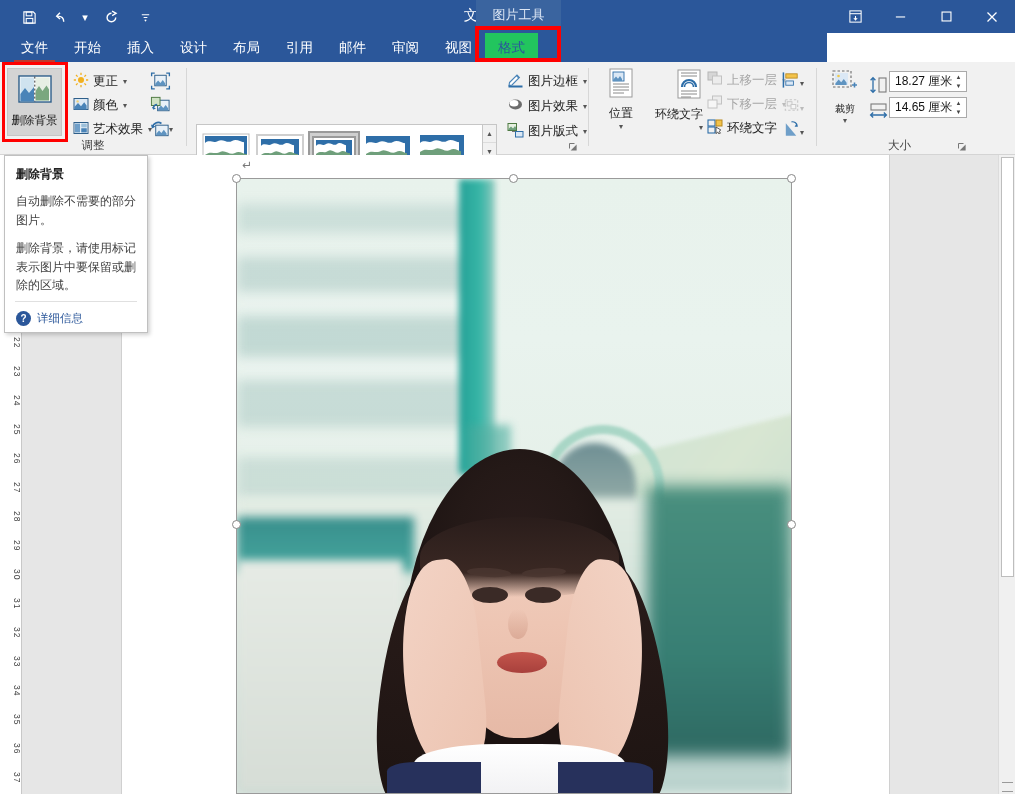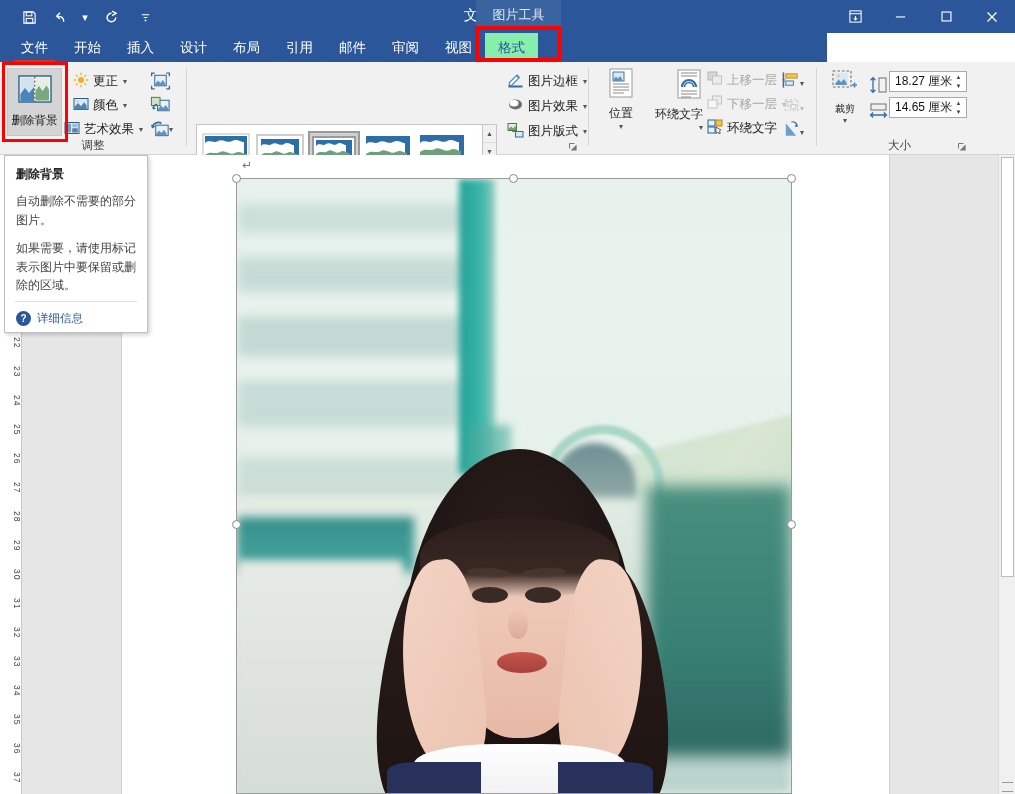--- a/index.html
+++ b/index.html
@@ -46,21 +46,21 @@
   .tabs{ position:absolute; left:8px; top:0; height:29px; display:flex; }
   .tab{
     height:29px; padding:0 13px; display:flex; align-items:center; justify-content:center;
     color:#fff; font-size:13.5px; position:relative; white-space:nowrap;
   }
   .tab.file{ color:#fff; }
   .tab.file::after{
     content:""; position:absolute; left:6px; right:6px; bottom:0; height:2.5px; background:#c0392b;
   }
   .tab.active{
-    background:#86efac; color:#2b579a;
+    background:#22c55e; color:#2b579a;
   }
   .ctx-highlight{
     position:absolute; left:475px; top:26px; width:86px; height:36px;
     border:4px solid #f00; pointer-events:none; z-index:40;
   }
   .tellme{
     position:absolute; left:575px; top:33px; height:29px; display:flex; align-items:center;
     color:#c9d6e9; font-size:12.5px; gap:5px;
   }
   .bulb{ font-size:13px; color:#d6e0ef; }
@@ -428,21 +428,21 @@
           <svg width="16" height="16" viewBox="0 0 16 16">
               <rect x="1" y="2.5" width="14" height="11" fill="#dce9f5" stroke="#2e5f8a" stroke-width="1"></rect>
               <path d="M1.4 11 5 7l3 3.2 3.2-4 2.4 3.4v3.9H1.4z" fill="#4a84b8"></path>
               <circle cx="4.6" cy="5.4" r="1.2" fill="#f0d27a"></circle>
             </svg>
         </span>
         <span class="cap">颜色</span>
         <span class="arrow-d">▾</span>
       </div>
 
-      <div class="rowbtn" style="left:61px; top:56px;">
+      <div class="rowbtn" style="left:70px; top:56px;">
         <span>
           <svg width="16" height="16" viewBox="0 0 16 16">
               <rect x="1" y="2.5" width="14" height="11" fill="#fff" stroke="#2e5f8a" stroke-width="1"></rect>
               <rect x="2" y="3.5" width="5.2" height="9" fill="#6f9fc9"></rect>
               <rect x="8.2" y="3.5" width="5.6" height="4" fill="#9bbfda"></rect>
               <rect x="8.2" y="8.2" width="5.6" height="4.3" fill="#4a84b8"></rect>
             </svg>
         </span>
         <span class="cap">艺术效果</span>
         <span class="arrow-d">▾</span>
@@ -817,21 +817,21 @@
     <div class="vscroll">
       <div class="vthumb"></div>
       <div class="endmark"></div>
     </div>
   </div>
 
   <div class="tooltip">
     <div class="tt-title">删除背景</div>
     <div class="tt-body">
       <p>自动删除不需要的部分图片。</p>
-      <p>如果需要，请使用标记表示图片中要保留或删除的区域。</p>
+      <p>删除背景，请使用标记表示图片中要保留或删除的区域。</p>
     </div>
     <div class="tt-sep"></div>
     <div class="tt-more">
       <span class="tt-q">?</span>
       <span>详细信息</span>
     </div>
   </div>
 
   <div class="rmbg-highlight"></div>
 

